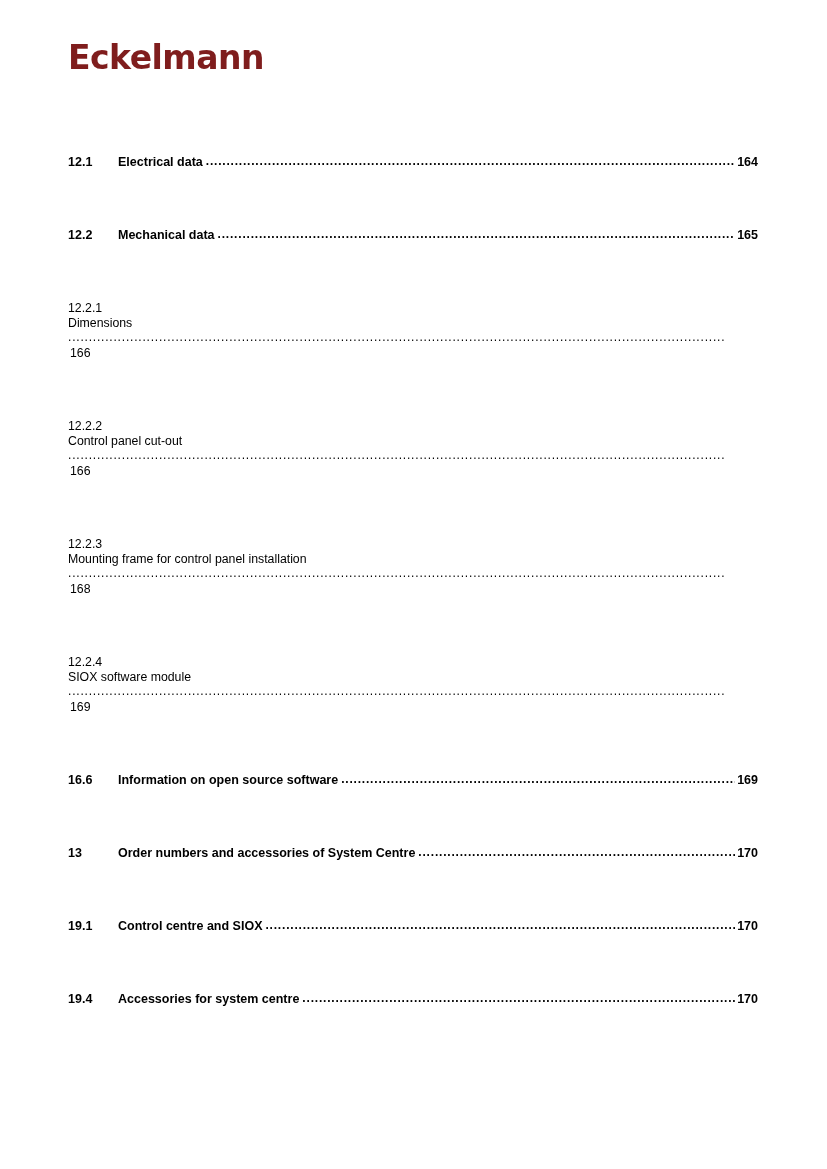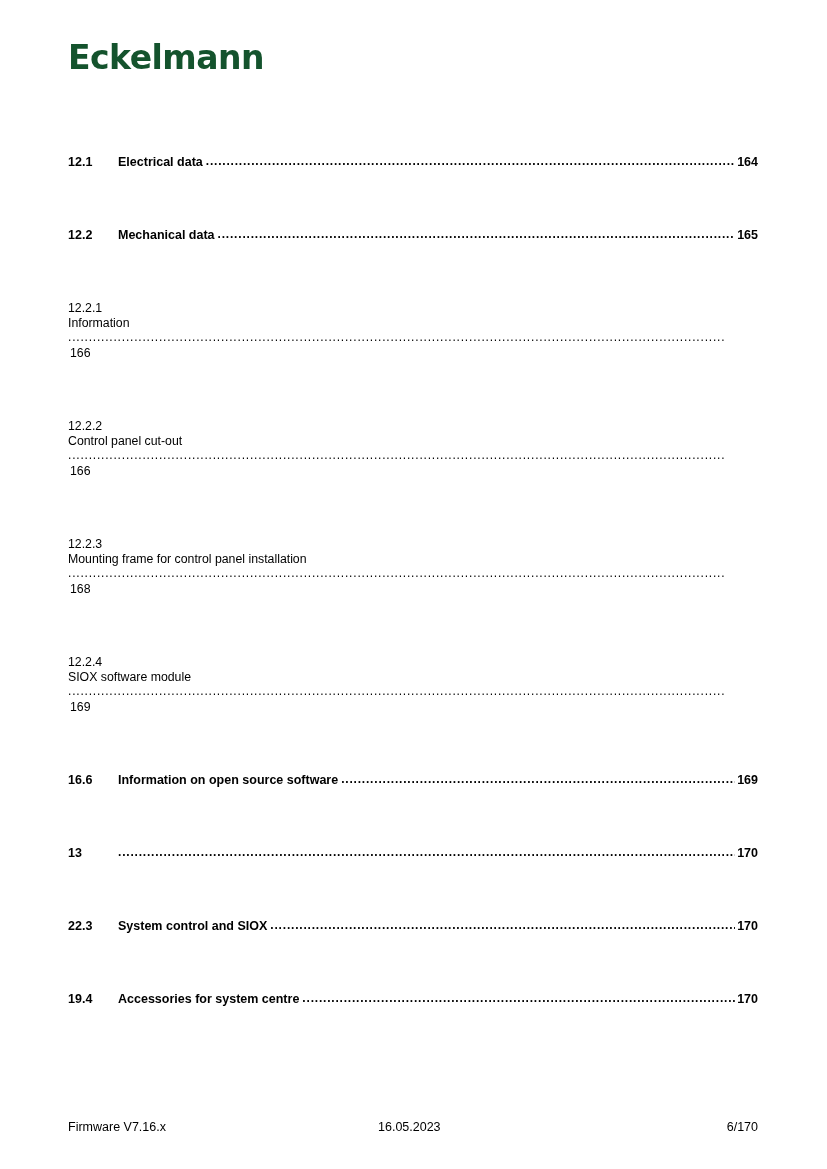--- a/index.html
+++ b/index.html
@@ -21,21 +21,21 @@
     height: 1169px;
     box-sizing: border-box;
   }
   .logo {
     position: absolute;
     left: 68px;
     top: 38px;
     font-size: 33px;
     font-weight: bold;
     letter-spacing: -0.5px;
-    color: #14532d;
+    color: #7f1d1d;
     font-family: "DejaVu Sans", sans-serif;
   }
   .toc {
     position: absolute;
     left: 68px;
     top: 102px;
     width: 690px;
   }
   .toc-row {
     display: flex;
@@ -119,21 +119,21 @@
         <span class="toc-page">164</span>
       </div>
       <div class="toc-row level1">
         <span class="toc-num">12.2</span>
         <span class="toc-title">Mechanical data</span>
         <span class="toc-dots">...............................................................................................................................................................</span>
         <span class="toc-page">165</span>
       </div>
       <div class="toc-row level3">
         <span class="toc-num">12.2.1</span>
-        <span class="toc-title">Information</span>
+        <span class="toc-title">Dimensions</span>
         <span class="toc-dots">...............................................................................................................................................................</span>
         <span class="toc-page">166</span>
       </div>
       <div class="toc-row level3">
         <span class="toc-num">12.2.2</span>
         <span class="toc-title">Control panel cut-out</span>
         <span class="toc-dots">...............................................................................................................................................................</span>
         <span class="toc-page">166</span>
       </div>
       <div class="toc-row level3">
@@ -149,36 +149,32 @@
         <span class="toc-page">169</span>
       </div>
       <div class="toc-row level1">
         <span class="toc-num">16.6</span>
         <span class="toc-title">Information on open source software</span>
         <span class="toc-dots">...............................................................................................................................................................</span>
         <span class="toc-page">169</span>
       </div>
       <div class="toc-row level1">
         <span class="toc-num">13</span>
+        <span class="toc-title">Order numbers and accessories of System Centre</span>
         <span class="toc-dots">...............................................................................................................................................................</span>
         <span class="toc-page">170</span>
       </div>
       <div class="toc-row level1">
-        <span class="toc-num">22.3</span>
-        <span class="toc-title">System control and SIOX</span>
+        <span class="toc-num">19.1</span>
+        <span class="toc-title">Control centre and SIOX</span>
         <span class="toc-dots">...............................................................................................................................................................</span>
         <span class="toc-page">170</span>
       </div>
       <div class="toc-row level1">
         <span class="toc-num">19.4</span>
         <span class="toc-title">Accessories for system centre</span>
         <span class="toc-dots">...............................................................................................................................................................</span>
         <span class="toc-page">170</span>
       </div>
     </div>
 
-  <div class="footer">
-    <div class="footer-left">Firmware V7.16.x</div>
-    <div class="footer-center">16.05.2023</div>
-    <div class="footer-right">6/170</div>
-  </div>
 
 </div>
 
 </body></html>

